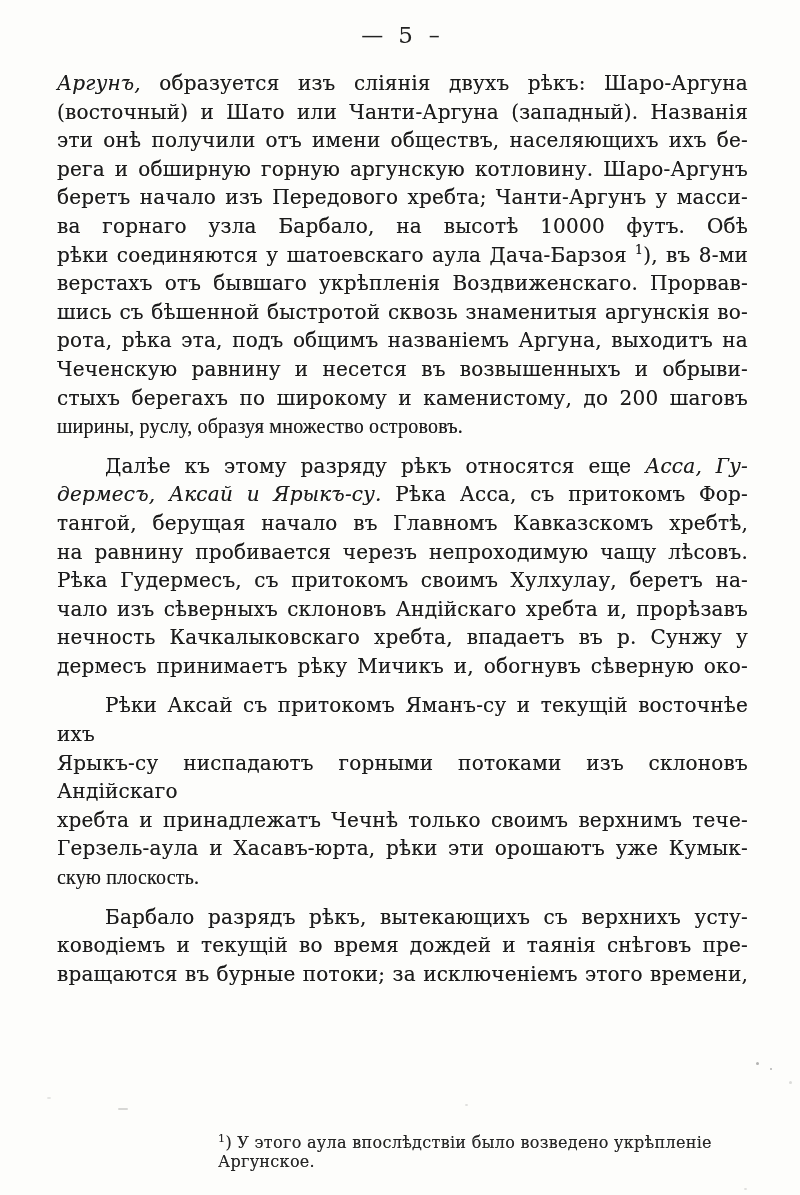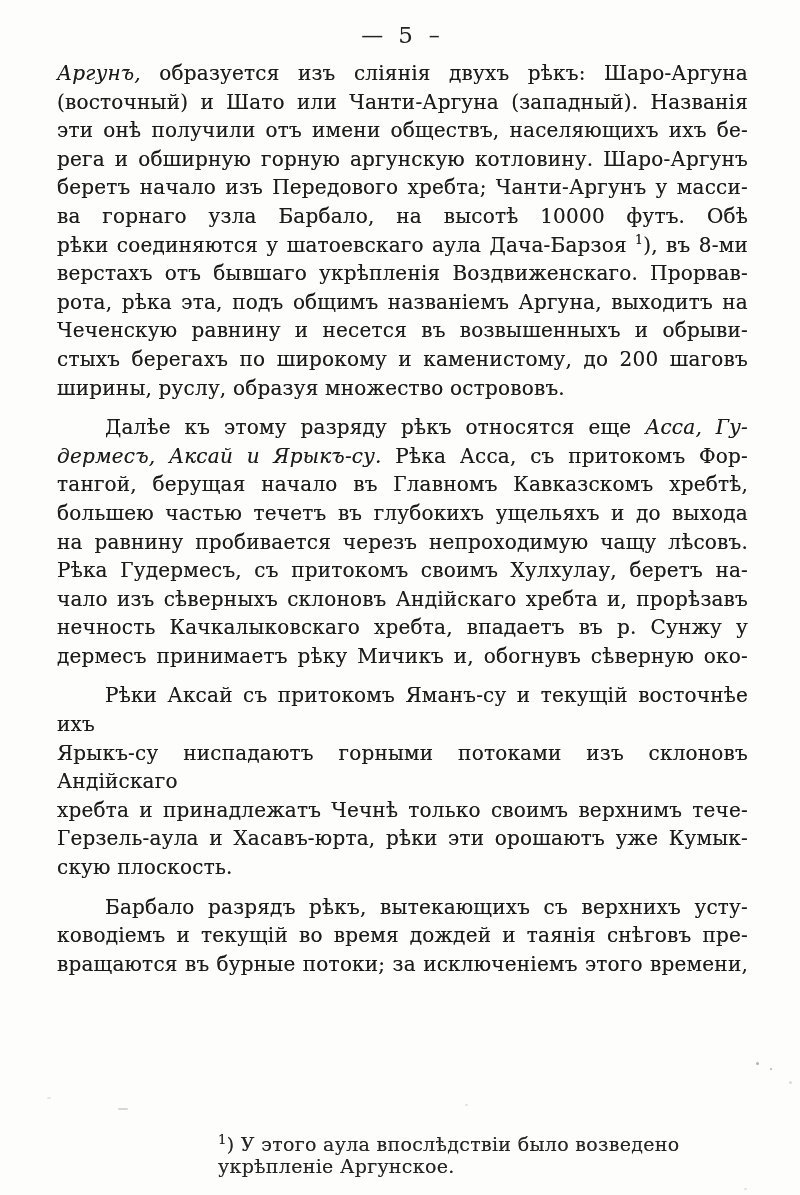--- a/index.html
+++ b/index.html
@@ -23,50 +23,51 @@
     left: 0;
     width: 100%;
     text-align: center;
     font-size: 22px;
     color: #222;
   }
   .header .h-dash { margin: 0 16px; letter-spacing: -1px; }
   .header .h-num { font-size: 23px; }
   .content {
     position: absolute;
-    top: 59px;
+    top: 69px;
     left: 57px;
     width: 691px;
   }
   .para { margin: 0 0 11px 0; }
   .para.indent .line:first-child { text-indent: 48px; }
   .line {
     font-size: 20px;
     line-height: 28.6px;
     text-align: justify;
     text-align-last: justify;
     letter-spacing: 0.2px;
     text-shadow: 0 0 0.5px rgba(20,20,20,0.55);
     white-space: normal;
   }
   .line.last {
     text-align: right;
     text-align-last: left;
+    font-family: Liberation Serif, serif;
   }
   .it { font-style: italic; }
   .sup {
     vertical-align: super;
     font-size: 0.62em;
     line-height: 0;
   }
   .footnote {
     position: absolute;
     top: 1133px;
     left: 218px;
-    font-size: 19px;
+    font-size: 16px;
     color: #252525;
     letter-spacing: 0.3px;
     text-shadow: 0 0 0.4px rgba(20,20,20,0.5);
   }
   .footnote .sup { font-size: 0.7em; }
   .speck {
     position: absolute;
     background: rgba(40,40,40,0.35);
     border-radius: 50%;
   }
@@ -83,30 +84,30 @@
   <div class="content" id="content">
       <div class="para">
         <div class="line"><span class="it">Аргунъ,</span><span> образуется изъ сліянія двухъ рѣкъ: Шаро-Аргуна</span></div>
         <div class="line"><span>(восточный) и Шато или Чанти-Аргуна (западный). Названія</span></div>
         <div class="line"><span>эти онѣ получили отъ имени обществъ, населяющихъ ихъ бе-</span></div>
         <div class="line"><span>рега и обширную горную аргунскую котловину. Шаро-Аргунъ</span></div>
         <div class="line"><span>беретъ начало изъ Передового хребта; Чанти-Аргунъ  у масси-</span></div>
         <div class="line"><span>ва горнаго узла Барбало, на высотѣ 10000 футъ. Обѣ</span></div>
         <div class="line"><span>рѣки соединяются у  шатоевскаго аула Дача-Барзоя </span><span class="sup">1</span><span>), въ 8-ми</span></div>
         <div class="line"><span>верстахъ отъ бывшаго укрѣпленія Воздвиженскаго. Прорвав-</span></div>
+        <div class="line"><span>шись съ бѣшенной быстротой сквозь знаменитыя аргунскія во-</span></div>
         <div class="line"><span>рота, рѣка эта, подъ общимъ названіемъ Аргуна, выходитъ на</span></div>
         <div class="line"><span>Чеченскую равнину и несется въ возвышенныхъ и обрыви-</span></div>
         <div class="line"><span>стыхъ берегахъ по широкому и каменистому, до 200 шаговъ</span></div>
         <div class="line last"><span>ширины, руслу, образуя множество острововъ.</span></div>
       </div>
       <div class="para indent">
         <div class="line"><span>Далѣе къ этому разряду рѣкъ  относятся  еще </span><span class="it">Асса, Гу-</span></div>
         <div class="line"><span class="it">дермесъ, Аксай и Ярыкъ-су.</span><span> Рѣка Асса, съ притокомъ Фор-</span></div>
         <div class="line"><span>тангой, берущая начало въ Главномъ Кавказскомъ хребтѣ,</span></div>
-        <div class="line"><span>большею частью течетъ въ глубокихъ ущельяхъ и до выхода</span></div>
         <div class="line"><span>на равнину пробивается черезъ непроходимую чащу лѣсовъ.</span></div>
         <div class="line"><span>Рѣка Гудермесъ, съ притокомъ своимъ Хулхулау, беретъ на-</span></div>
         <div class="line"><span>чало изъ сѣверныхъ склоновъ Андійскаго хребта и, прорѣзавъ</span></div>
         <div class="line"><span>нечность Качкалыковскаго хребта, впадаетъ въ р. Сунжу у</span></div>
         <div class="line"><span>дермесъ принимаетъ рѣку Мичикъ и, обогнувъ сѣверную око-</span></div>
       </div>
       <div class="para indent">
         <div class="line"><span>Рѣки Аксай съ притокомъ Яманъ-су и текущій восточнѣе ихъ</span></div>
         <div class="line"><span>Ярыкъ-су ниспадаютъ горными потоками изъ склоновъ Андійскаго</span></div>
         <div class="line"><span>хребта и принадлежатъ Чечнѣ только своимъ верхнимъ тече-</span></div>

